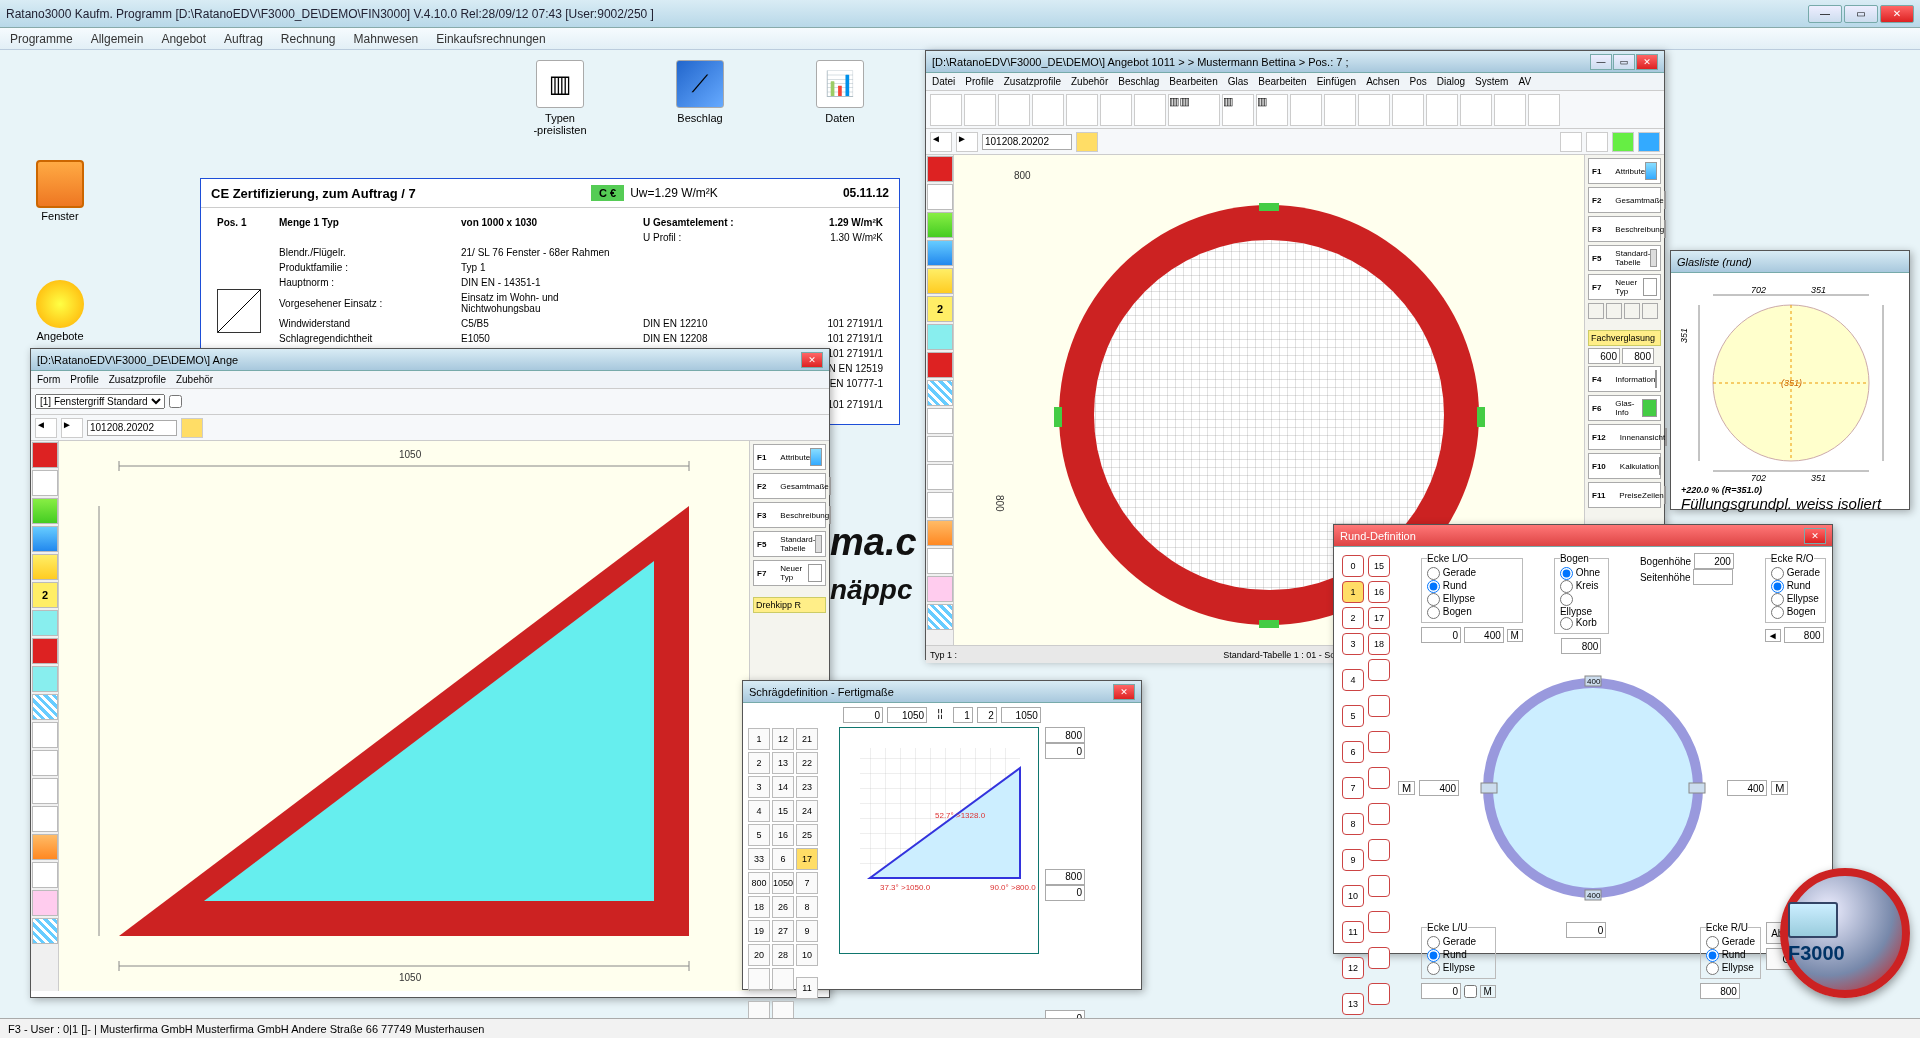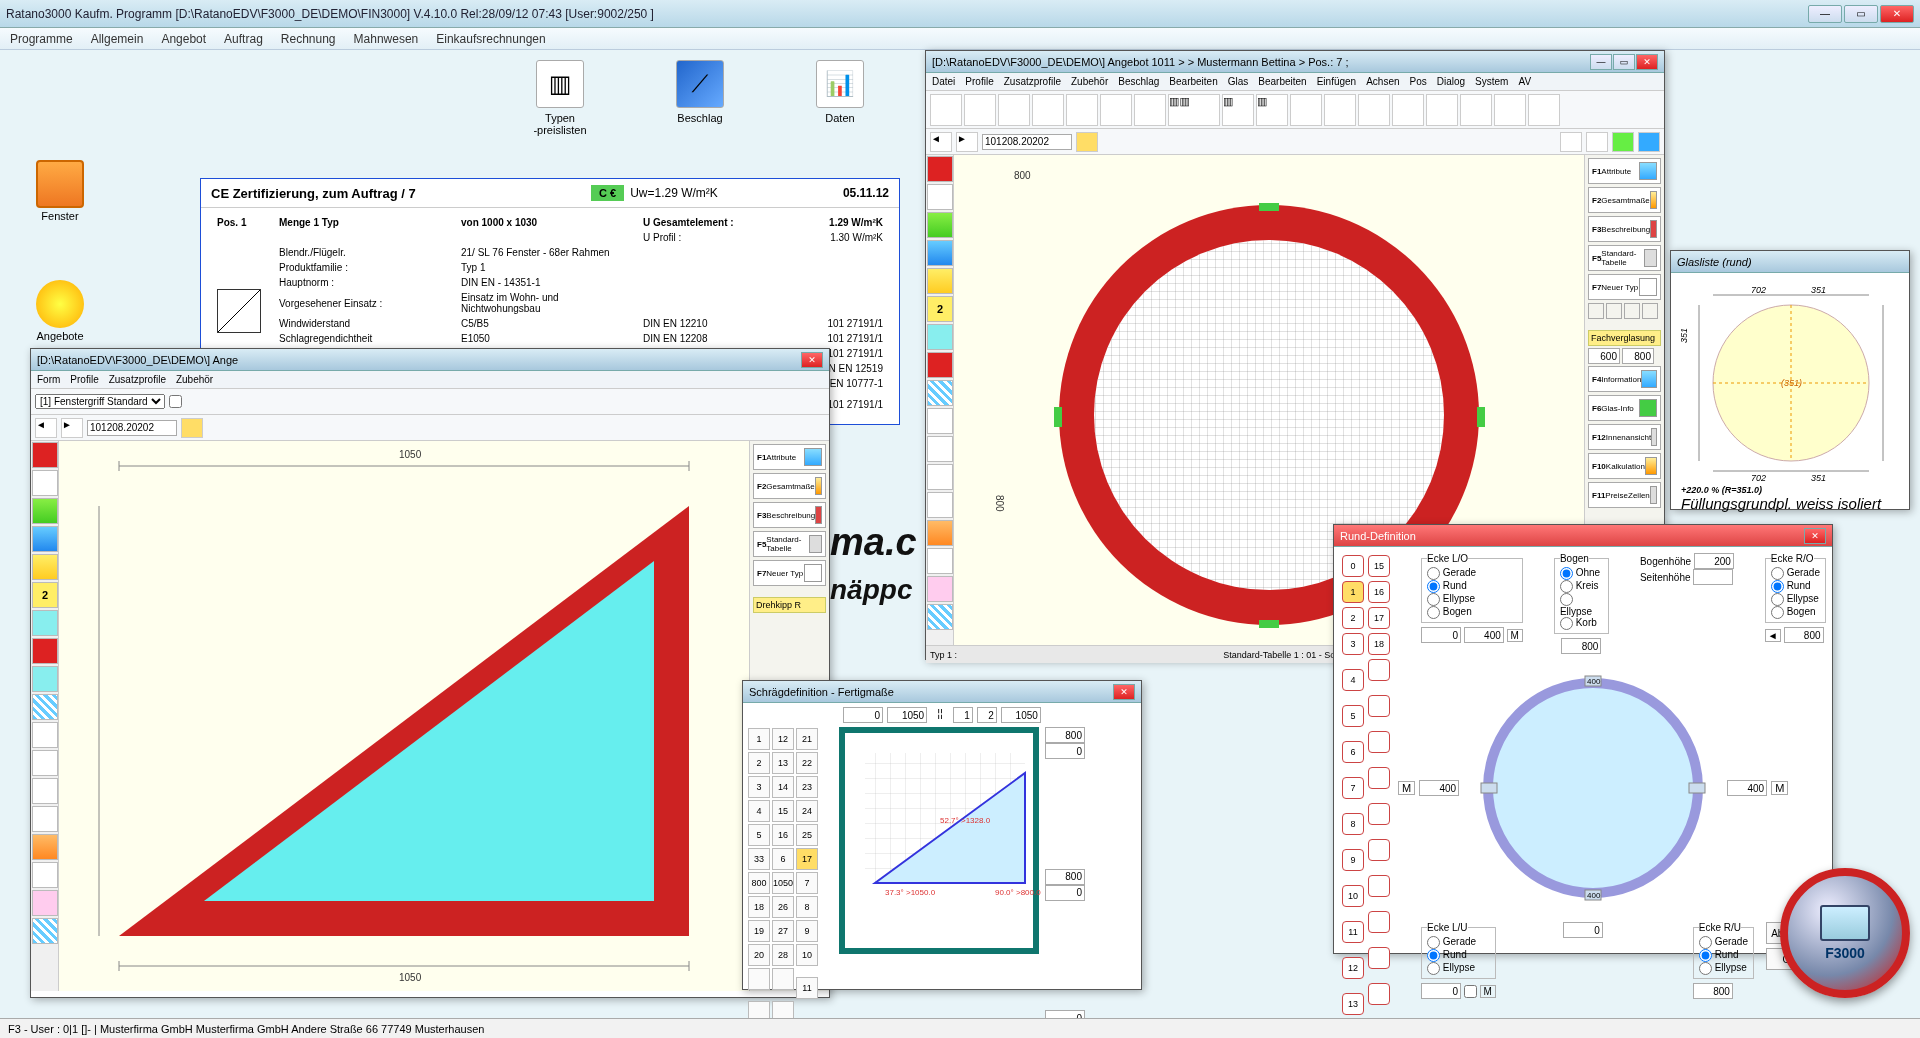--- a/index.html
+++ b/index.html
@@ -67,21 +67,21 @@
 .vb.pink { background: #fce; }
 .vb.tile { background: repeating-linear-gradient(45deg,#6cf,#6cf 3px,#fff 3px,#fff 6px); }
 
 
 .canvas { position: relative; background: #ffe; flex: 1; }
 .dim-label { position: absolute; font-size: 10px; color: #333; }
 
 
 .fn-panel { width: 80px; background: #f4f4ee; border-left: 1px solid #ccc; padding: 3px; }
 .fn-btn { height: 26px; background: #fff; border: 1px solid #aaa; margin-bottom: 3px; display: flex; align-items: center; padding: 0 3px; font-size: 8px; cursor: pointer; }
-.fn-btn .k { font-weight: bold; margin-right: 0; }
+.fn-btn .k { font-weight: bold; margin-right: 14px; }
 .fn-btn .sw { width:18px; height:18px; margin-left:auto; border:1px solid #999; }
 .fn-sep { height: 8px; }
 
 
 .statusbar { position: absolute; bottom: 0; left: 0; right: 0; height: 20px; background: #f2f2f2; border-top: 1px solid #aaa; font-size: 11px; padding: 2px 8px; display: flex; align-items: center; }
 
 
 .draw-status { height: 18px; background: #e8e8e8; border-top: 1px solid #ccc; font-size: 9px; display: flex; align-items: center; padding: 0 4px; gap: 10px; }
 
 
@@ -99,21 +99,21 @@
 .rd-input { width:40px; height:16px; font-size:10px; border:1px solid #aaa; text-align:right; padding:0 2px; }
 .rd-radio { display:block; font-size:10px; }
 .rd-preview { position:relative; width:260px; height:260px; }
 .rd-btn { width:60px; height:22px; border:1px solid #aaa; background:#fafafa; font-size:10px; display:inline-flex; align-items:center; justify-content:center; gap:4px; cursor:pointer; }
 
 
 .sch-grid .sb { width:22px; height:22px; border:1px solid #bbb; background:#fafafa; display:inline-flex; align-items:center; justify-content:center; font-size:9px; cursor:pointer; margin:1px; }
 .sch-grid .sb.sel { background:#fd6; }
 
 
-.f3000 { position:absolute; right:10px; bottom:20px; width:130px; height:130px; border-radius:50%; background: radial-gradient(circle at 35% 30%, #eef, #78a 60%, #c22 95%); border:8px solid #c22; display:flex; flex-direction:column; align-items:center; justify-content:center; color:#036; font-weight:bold; font-size:14px; cursor:pointer; box-shadow:0 4px 10px rgba(0,0,0,.4); }
+.f3000 { position:absolute; right:10px; bottom:20px; width:130px; height:130px; border-radius:50%; background: radial-gradient(circle at 35% 30%, #eef, #78a 60%, #c22 95%); border:8px solid #c22; display:flex; flex-direction:column; align-items:flex-start; justify-content:center; color:#036; font-weight:bold; font-size:20px; cursor:pointer; box-shadow:0 4px 10px rgba(0,0,0,.4); }
 .f3000 .mon { width:50px; height:36px; background:linear-gradient(#cef,#9cd); border:2px solid #346; border-radius:3px; margin-bottom:4px; }
 
 
 .sw-blue { background: linear-gradient(#8df,#3af); }
 .sw-orange { background: linear-gradient(#fe9,#f90); }
 .sw-red { background: #d44; }
 .sw-gray { background: #ddd; }
 
 input[type=radio], input[type=checkbox] { vertical-align:middle; }
 </style>
@@ -558,21 +558,21 @@
       <div style="display:flex;gap:4px;margin-bottom:4px;justify-content:center">
         <input class="rd-input" value="0" style="">
         <input class="rd-input" value="1050" style="">
         <span style="padding:0 6px">¦¦</span>
         <input class="rd-input" style="width: 20px;" value="1">
         <input class="rd-input" style="width: 20px;" value="2">
         <input class="rd-input" value="1050" style="">
       </div>
       <div style="display:flex;gap:6px">
         <div class="sch-grid" style="width:86px" id="sch-grid"><div class="sb">1</div><div class="sb">12</div><div class="sb">21</div><div class="sb">2</div><div class="sb">13</div><div class="sb">22</div><div class="sb">3</div><div class="sb">14</div><div class="sb">23</div><div class="sb">4</div><div class="sb">15</div><div class="sb">24</div><div class="sb">5</div><div class="sb">16</div><div class="sb">25</div><div class="sb">33</div><div class="sb">6</div><div class="sb sel">17</div><div class="sb">800</div><div class="sb">1050</div><div class="sb">7</div><div class="sb">18</div><div class="sb">26</div><div class="sb">8</div><div class="sb">19</div><div class="sb">27</div><div class="sb">9</div><div class="sb">20</div><div class="sb">28</div><div class="sb">10</div><div class="sb"></div><div class="sb"></div><div class="sb">11</div><div class="sb"></div><div class="sb"></div></div>
-        <div style="position:relative;width:200px;height:227px;border:6px solid #0f766e">
+        <div style="position:relative;width:200px;height:227px;border:1px solid #0f766e">
           <svg width="200" height="180">
             <defs>
                 <pattern id="g2" width="15" height="15" patternUnits="userSpaceOnUse">
                   <path d="M15 0H0V15" fill="none" stroke="#bbb" stroke-width="0.5"></path>
                 </pattern>
               </defs>
             <rect x="20" y="20" width="160" height="130" fill="url(#g2)"></rect>
             <polygon points="30,150 180,150 180,40" fill="#cef" stroke="#33d" stroke-width="2"></polygon>
             <text x="95" y="90" font-size="8" fill="#d33">52.7° &gt;1328.0</text>
             <text x="150" y="162" font-size="8" fill="#d33">90.0° &gt;800.0</text>
@@ -661,21 +661,21 @@
                 <text x="124" y="26" font-size="8">400</text>
               <rect x="122" y="232" width="16" height="10" fill="#cde" stroke="#888"></rect>
                 <text x="124" y="240" font-size="8">400</text>
               <rect x="18" y="125" width="16" height="10" fill="#cde" stroke="#888"></rect>
               <rect x="226" y="125" width="16" height="10" fill="#cde" stroke="#888"></rect>
             </svg>
           </div>
           <input class="rd-input" value="400" style="">
           <span style="border:1px solid #aaa;padding:0 3px">M</span>
         </div>
-        <div style="display:flex;gap:12px;align-items:flex-start">
+        <div style="display:flex;gap:5px;align-items:flex-start">
           <div class="rd-fields">
             <fieldset>
                 <legend>Ecke L/U</legend>
               <label class="rd-radio"><input type="radio" name="lu" style=""> <span>Gerade</span></label>
               <label class="rd-radio"><input type="radio" name="lu" checked="" style=""> <span>Rund</span></label>
               <label class="rd-radio"><input type="radio" name="lu" style=""> <span>Ellypse</span></label>
             </fieldset>
             <input class="rd-input" value="0" style=""> <input type="checkbox" style=""> <span style="border:1px solid #aaa;padding:0 3px">M</span>
           </div>
           <div style="flex:1;text-align:center"><input class="rd-input" value="0" style=""></div>

